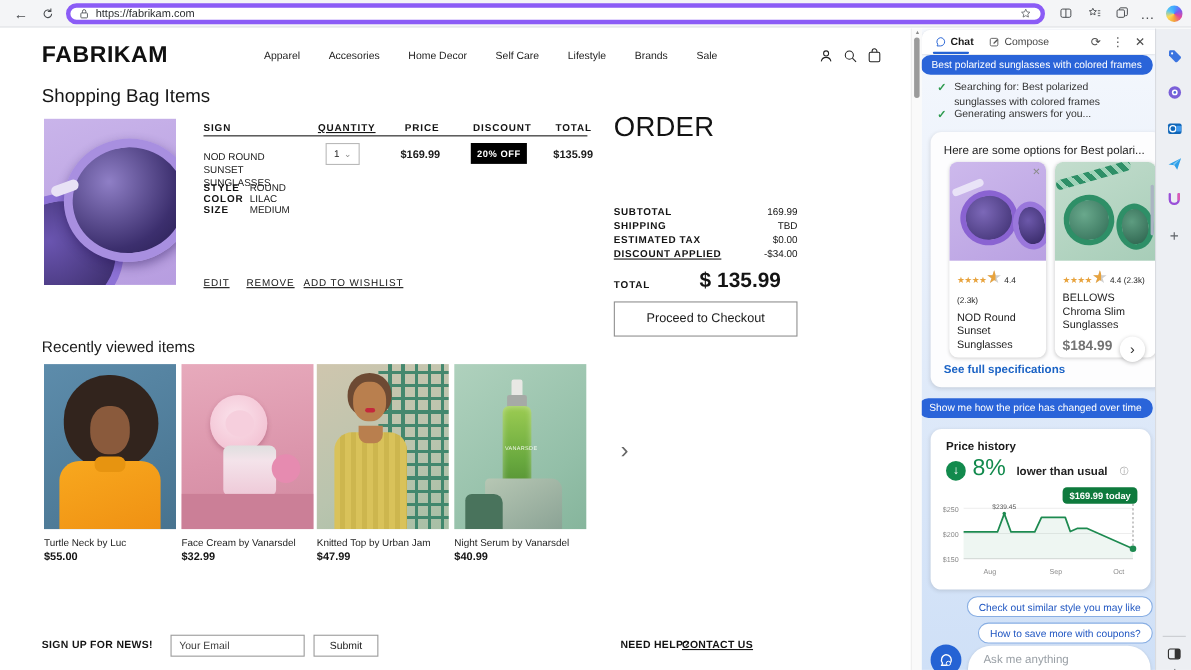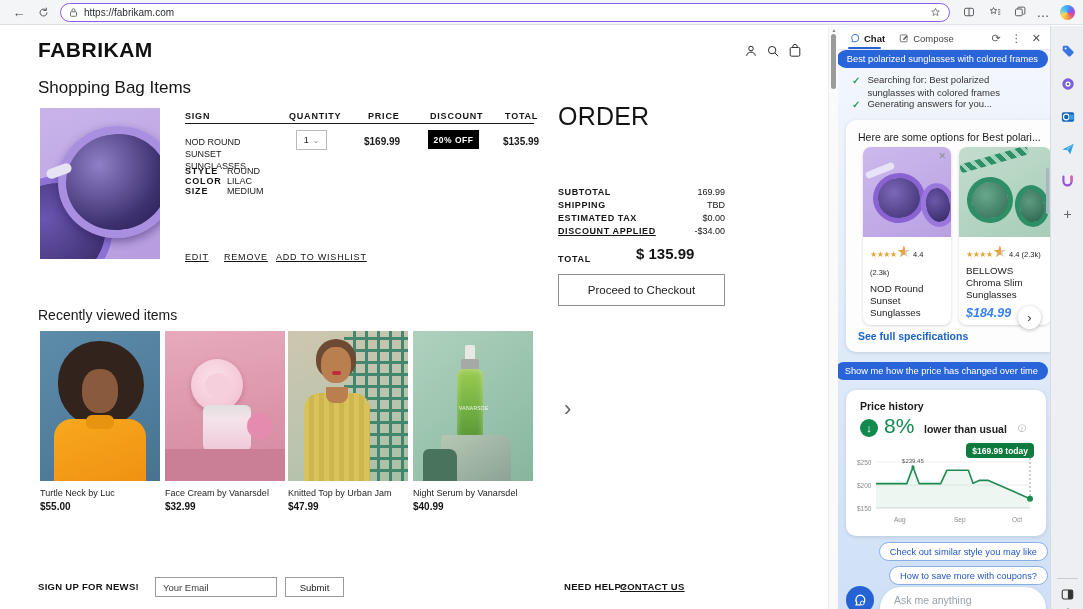--- a/index.html
+++ b/index.html
@@ -6,21 +6,21 @@
   html,body { width:1083px; height:609px; overflow:hidden; background:#fff;
     font-family:"Liberation Sans", sans-serif; }
   .screen { position:relative; width:1083px; height:609px; overflow:hidden; background:#fff; }
 
   
   .toolbar { position:absolute; left:0; top:0; width:1083px; height:25px;
     background:#f4f5f7; border-bottom:1px solid #dfe1e5; }
   .tb-btn { position:absolute; top:3px; width:18px; height:18px; display:flex; align-items:center;
     justify-content:center; color:#4a4d51; font-size:13px; border-radius:4px; }
   .url-pill { position:absolute; left:60px; top:3px; width:890px; height:19px; background:#fff;
-    border:1px solid #8b5cf6; border-radius:10px; display:flex; align-items:center; padding:0 8px; }
+    border:4px solid #8b5cf6; border-radius:10px; display:flex; align-items:center; padding:0 8px; }
   .url-text { font-size:10px; color:#2b2e31; margin-left:6px; flex:1; }
   .copilot-logo { width:15px; height:15px; border-radius:50%;
     background:conic-gradient(#3ea6ff,#7b5bf2,#e5489b,#f2a33c,#ffd94f,#58c6f2,#3ea6ff); }
   .icon-svg { display:block; }
 
   
   .page { position:absolute; left:0; top:26px; width:828px; height:583px; background:#fff; overflow:hidden; color:#141414; }
   .logo { position:absolute; left:38px; top:12px; font-size:21px; font-weight:700; letter-spacing:0.5px; color:#101010; }
   .nav { position:absolute; left:240px; top:20px; display:flex; gap:26px; font-size:9.5px; color:#1c1c1c; }
   .nav span { cursor:pointer; }
@@ -85,21 +85,21 @@
     border-radius:10px; box-shadow:0 1px 4px rgba(0,0,0,0.12); }
   .opt-intro { position:absolute; left:12px; top:11px; font-size:10.5px; color:#1b1b1b; }
   .pcard { position:absolute; top:27px; width:88px; height:178px; background:#fff; border-radius:8px;
     box-shadow:0 1px 3px rgba(0,0,0,0.15); overflow:hidden; }
   .pimg { width:88px; height:90px; position:relative; overflow:hidden; }
   .stars { color:#e8a33d; font-size:8px; letter-spacing:-0.5px; }
   .half-star { position:relative; display:inline-block; color:#cfcfcf; }
   .half-star .half { position:absolute; left:0; top:0; width:55%; overflow:hidden; color:#e8a33d; }
   .rating-txt { font-size:7.5px; color:#222; margin-left:2px; }
   .pname { font-size:9.8px; color:#222; line-height:1.25; margin-top:4px; }
-  .pprice { font-size:12.5px; font-weight:700; color:#3b82f6; margin-top:4px;font-style:italic; }
+  .pprice { font-size:12.5px; font-weight:700; color:#737373; margin-top:4px; }
   .pseller { font-size:8.5px; color:#1b63c5; margin-top:5px; }
   .pcard-x { position:absolute; right:5px; top:4px; color:#8a8a8a; font-size:9px; cursor:pointer; }
   .next-circle { position:absolute; left:172px; top:186px; width:23px; height:23px; border-radius:50%;
     background:#fff; box-shadow:0 1px 4px rgba(0,0,0,0.25); display:flex; align-items:center; justify-content:center;
     font-size:13px; color:#333; cursor:pointer; }
   .see-specs { position:absolute; left:12px; top:210px; font-size:10.5px; color:#1b63c5; font-weight:600; cursor:pointer; }
 
   .price-card { position:absolute; left:8px; top:364px; width:200px; height:146px; background:#fff;
     border-radius:10px; box-shadow:0 1px 4px rgba(0,0,0,0.12); }
   .ph-title { position:absolute; left:14px; top:10px; font-size:10.5px; font-weight:700; color:#1b1b1b; }
@@ -170,20 +170,29 @@
         </svg>
     </div>
     <div class="tb-btn" style="left:1034px;">…</div>
     <div class="tb-btn" style="left:1058px;">
         <div class="copilot-logo"></div>
       </div>
   </div>
 
   <div class="page">
     <div class="logo">FABRIKAM</div>
+    <div class="nav">
+      <span>Apparel</span>
+      <span>Accesories</span>
+      <span>Home Decor</span>
+      <span>Self Care</span>
+      <span>Lifestyle</span>
+      <span>Brands</span>
+      <span>Sale</span>
+    </div>
     <div class="hdr-icons">
       <svg width="14" height="14" viewBox="0 0 16 16">
           <circle cx="8" cy="5.2" r="2.6" fill="none" stroke="#222" stroke-width="1.1"></circle>
           <path d="M3 13.5c.6-3 2.6-4.2 5-4.2s4.4 1.2 5 4.2" fill="none" stroke="#222" stroke-width="1.1"></path>
         </svg>
       <svg width="14" height="14" viewBox="0 0 16 16">
           <circle cx="7" cy="7" r="4.2" fill="none" stroke="#222" stroke-width="1.1"></circle>
           <line x1="10.2" y1="10.2" x2="14" y2="14" stroke="#222" stroke-width="1.1"></line>
         </svg>
       <svg width="14" height="15" viewBox="0 0 16 17">
@@ -194,21 +203,21 @@
 
     <div class="page-title">Shopping Bag Items</div>
 
     <div class="prod-img">
       <div class="sg-ring" style="left:-38px; top:68px; width:110px; height:110px; background:radial-gradient(circle at 40% 35%,#6a55b0,#33265e); border:7px solid #8d72d6; transform:rotate(-12deg);"></div>
       <div class="sg-ring" style="left:18px; top:18px; width:118px; height:112px; background:radial-gradient(circle at 35% 30%,#8f7fc6,#3c2f6e 65%,#261c4e); border:8px solid #a88fe0; box-shadow:0 4px 10px rgba(40,20,90,0.45); transform:rotate(-8deg);"></div>
       <div style="position:absolute; left:6px; top:58px; width:26px; height:10px; background:#e8e2f5; border-radius:5px; transform:rotate(-20deg);"></div>
     </div>
 
     <span class="lbl" style="position:absolute; left:185px; top:85px;">SIGN</span>
-    <span class="lbl" style="position:absolute; left:289px; top:85px;">QUANTITY</span>
+    <span class="lbl" style="position:absolute; left:289px; top:85px;text-decoration:underline;">QUANTITY</span>
     <span class="lbl" style="position:absolute; left:368px; top:85px;">PRICE</span>
     <span class="lbl" style="position:absolute; left:430px; top:85px;">DISCOUNT</span>
     <span class="lbl" style="position:absolute; left:505px; top:85px;">TOTAL</span>
     <div class="thead-line"></div>
 
     <div class="cell" style="position:absolute; left:185px; top:110px; width:84px; line-height:1.35;">NOD ROUND SUNSET SUNGLASSES</div>
     <div class="qty-box">
       <span>1</span>
       <span style="color:#8a8a8a; font-size:8px;">⌄</span>
     </div>
@@ -242,21 +251,21 @@
       <div class="os-row">
           <b>ESTIMATED TAX</b>
           <span>$0.00</span>
         </div>
       <div class="os-row">
           <b class="link-u">DISCOUNT APPLIED</b>
           <span>-$34.00</span>
         </div>
     </div>
     <span class="lbl" style="position:absolute; left:558px; top:228px;">TOTAL</span>
-    <span style="position:absolute; left:636px; top:219px; font-size:15px; font-weight:700;">$ 135.99</span>
+    <span style="position:absolute; left:636px; top:219px; font-size:19px; font-weight:700;">$ 135.99</span>
     <button class="checkout-btn">Proceed to Checkout</button>
 
     <div class="rv-title">Recently viewed items</div>
 
     <div class="rv-card" style="left:40px;">
       <div class="rv-img" style="background:linear-gradient(150deg,#5d8cab,#47738f);">
         <div style="position:absolute; left:18px; top:10px; width:86px; height:86px; border-radius:48% 52% 50% 50%; background:#32241d;"></div>
         <div style="position:absolute; left:42px; top:38px; width:36px; height:44px; border-radius:45%; background:#8a5a3c;"></div>
         <div style="position:absolute; left:14px; top:88px; width:92px; height:70px; border-radius:18px 18px 0 0; background:linear-gradient(160deg,#f8a81e,#ef8f12);"></div>
         <div style="position:absolute; left:46px; top:84px; width:28px; height:14px; border-radius:6px; background:#e79410;"></div>

